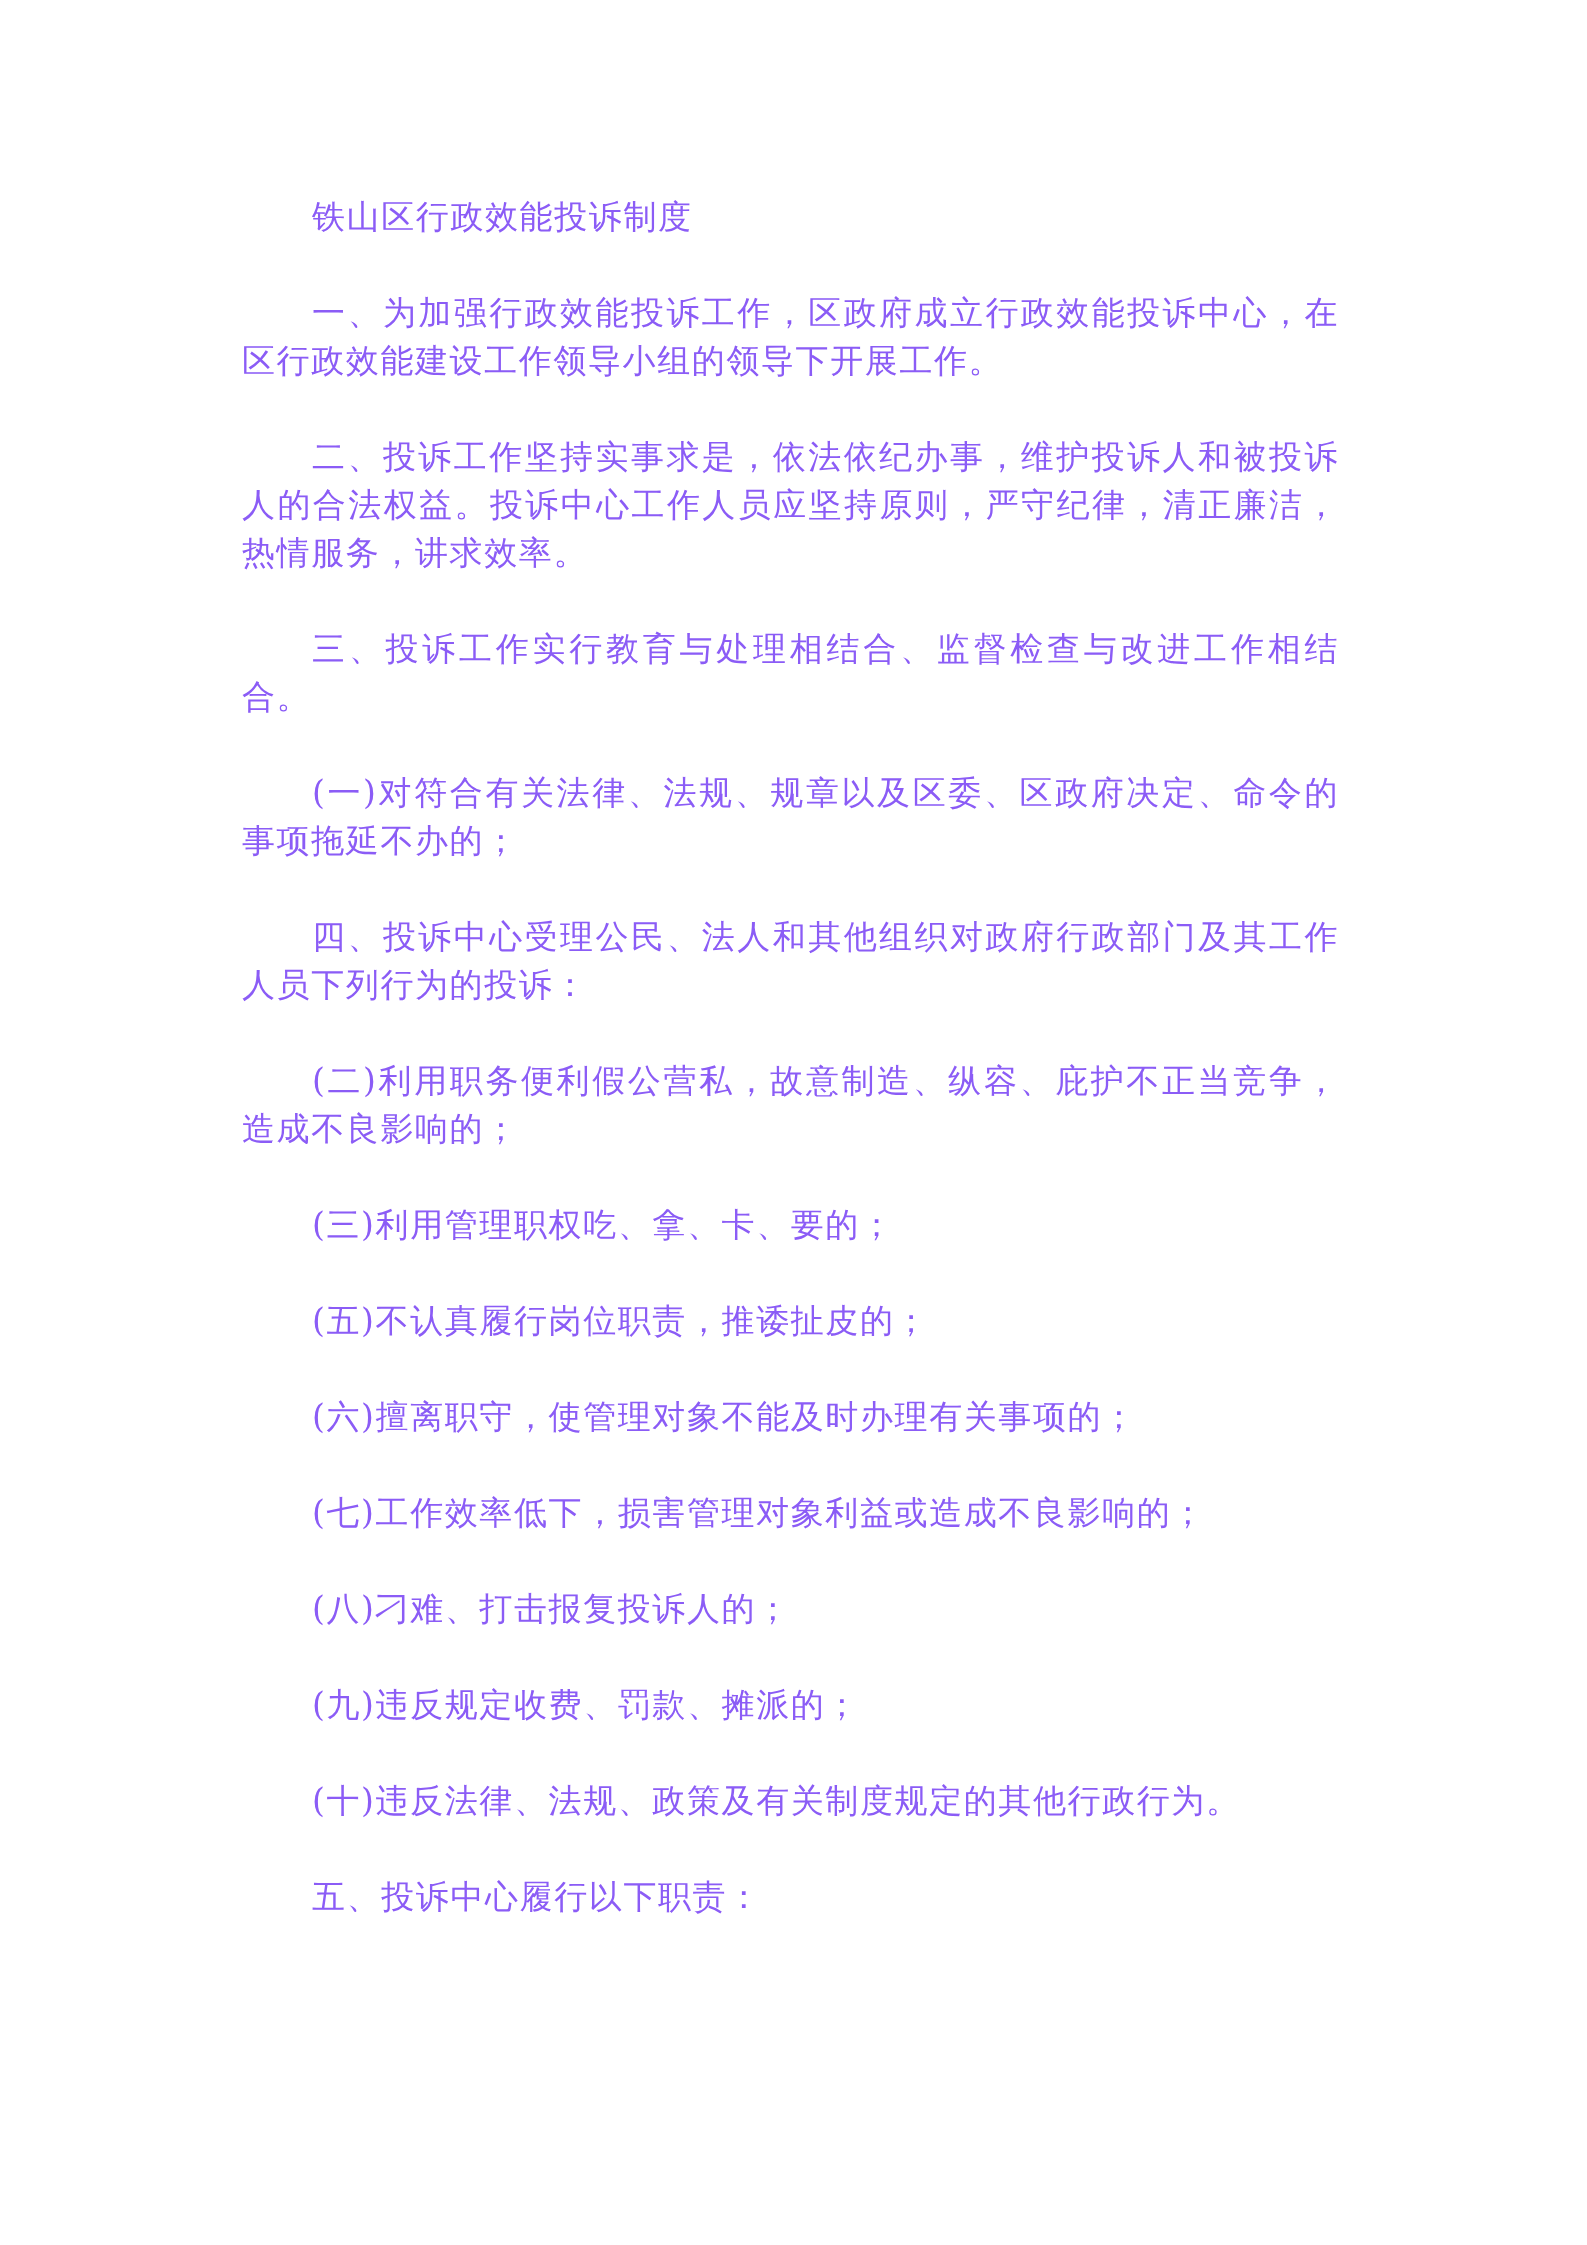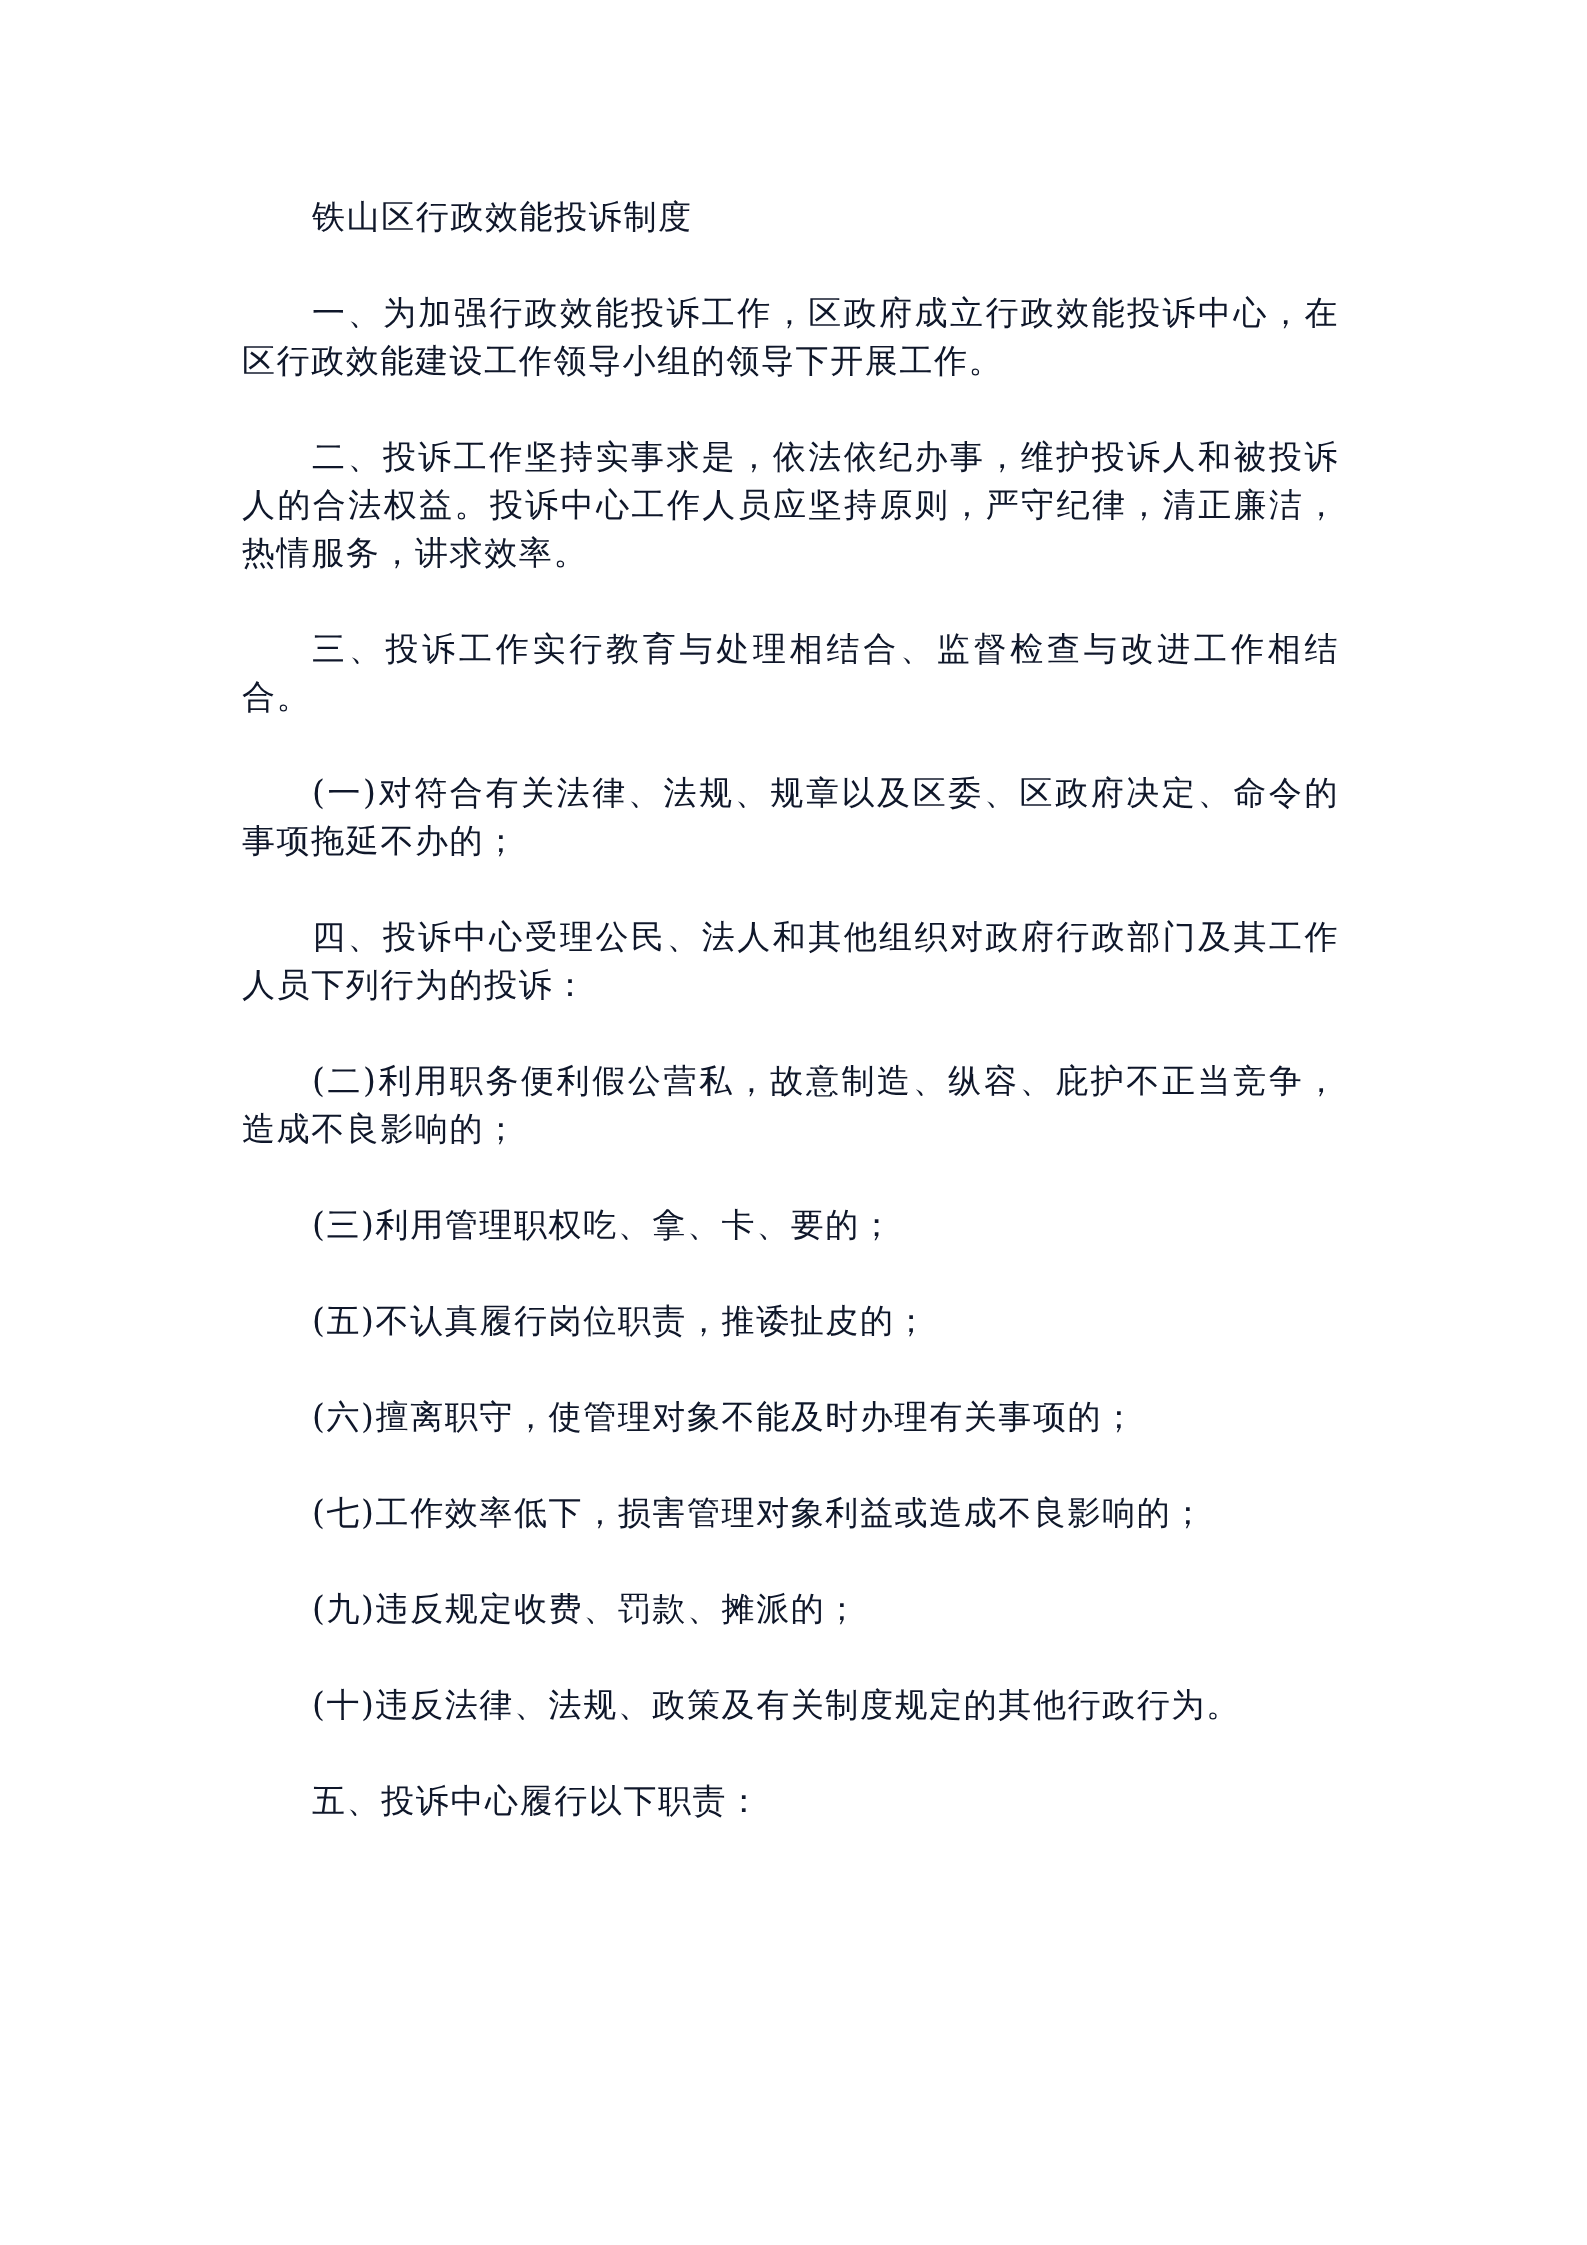--- a/index.html
+++ b/index.html
@@ -14,21 +14,21 @@
     overflow: hidden;
   }
   .page {
     position: absolute;
     left: 242px;
     top: 193px;
     width: 1104px;
     font-family: "DejaVu Serif", "Liberation Serif", serif;
     font-size: 33px;
     line-height: 48px;
-    color: #0f172a;
+    color: #8b5cf6;
     letter-spacing: 1.6px;
   }
   .para {
     margin: 0 7px 48px 0;
     text-align: justify;
     text-align-last: left;
     text-indent: 70px;
     word-break: break-all;
   }
   .title {
@@ -44,16 +44,17 @@
   <p class="para">一、为加强行政效能投诉工作，区政府成立行政效能投诉中心，在区行政效能建设工作领导小组的领导下开展工作。</p>
   <p class="para">二、投诉工作坚持实事求是，依法依纪办事，维护投诉人和被投诉人的合法权益。投诉中心工作人员应坚持原则，严守纪律，清正廉洁，热情服务，讲求效率。</p>
   <p class="para">三、投诉工作实行教育与处理相结合、监督检查与改进工作相结合。</p>
   <p class="para">(一)对符合有关法律、法规、规章以及区委、区政府决定、命令的事项拖延不办的；</p>
   <p class="para">四、投诉中心受理公民、法人和其他组织对政府行政部门及其工作人员下列行为的投诉：</p>
   <p class="para">(二)利用职务便利假公营私，故意制造、纵容、庇护不正当竞争，造成不良影响的；</p>
   <p class="para">(三)利用管理职权吃、拿、卡、要的；</p>
   <p class="para">(五)不认真履行岗位职责，推诿扯皮的；</p>
   <p class="para">(六)擅离职守，使管理对象不能及时办理有关事项的；</p>
   <p class="para">(七)工作效率低下，损害管理对象利益或造成不良影响的；</p>
+  <p class="para">(八)刁难、打击报复投诉人的；</p>
   <p class="para">(九)违反规定收费、罚款、摊派的；</p>
   <p class="para">(十)违反法律、法规、政策及有关制度规定的其他行政行为。</p>
   <p class="para">五、投诉中心履行以下职责：</p>
 </div>
 
 </body></html>

